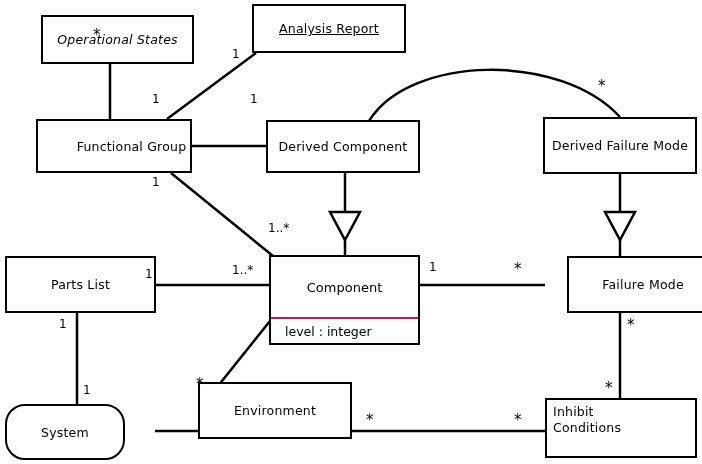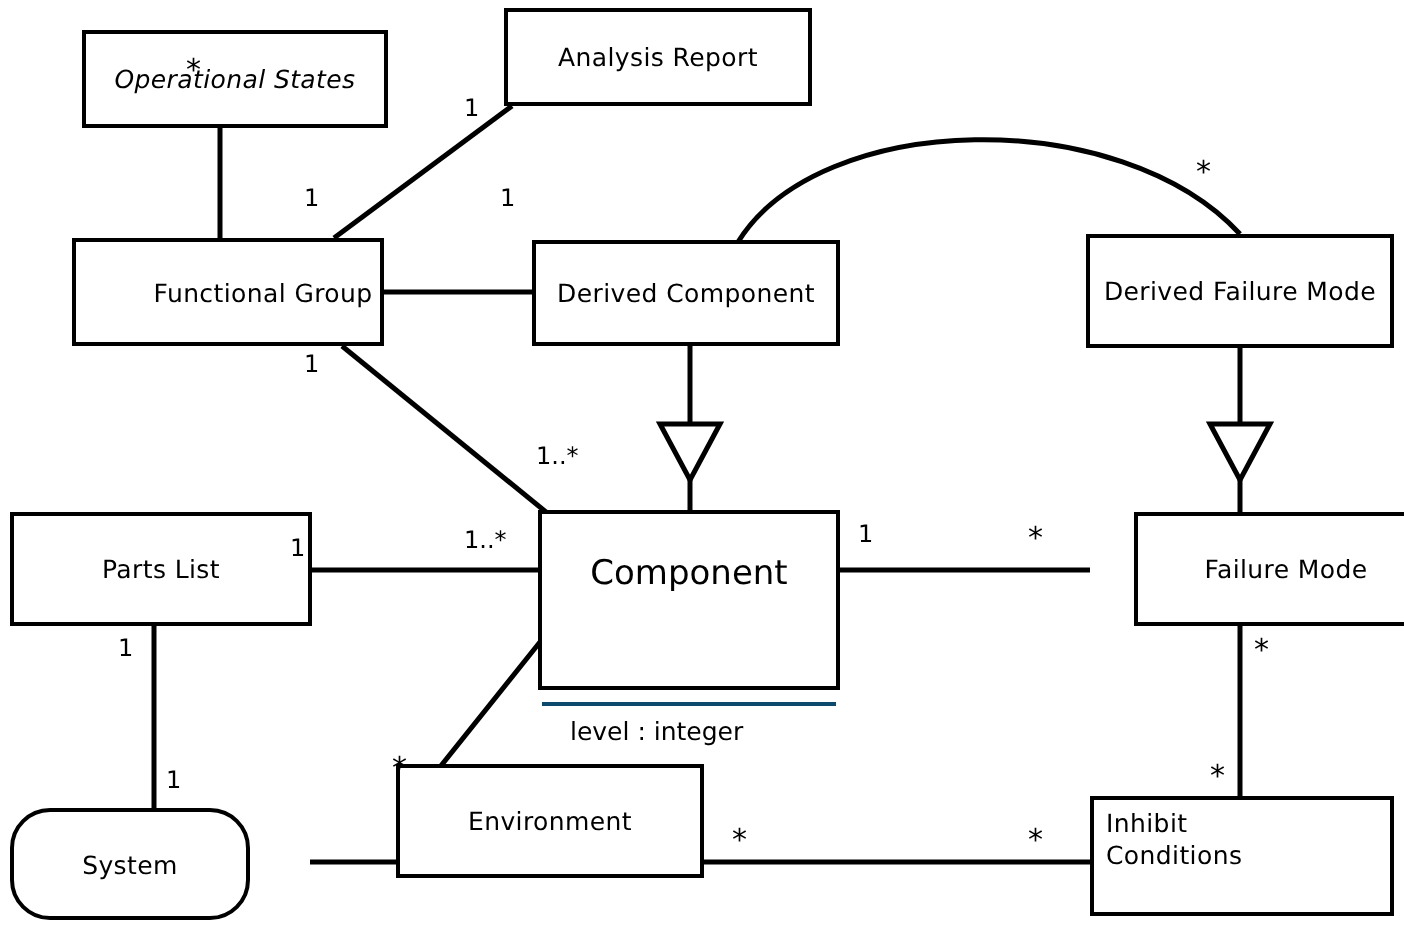--- a/index.html
+++ b/index.html
@@ -47,32 +47,31 @@
     justify-content: flex-start;
     padding: 4px 0 0 6px;
     text-align: left;
     line-height: 1.25;
   }
   .compartment-name {
     box-sizing: border-box;
     display: flex;
     align-items: center;
     justify-content: center;
-    font-size: 17px;
+    font-size: 13px;
     white-space: pre;
   }
   .compartment-attrs {
     box-sizing: border-box;
-    border-top: 2px solid #0c4a6e;
+    border-top: 2px solid #be185d;
     display: flex;
     align-items: center;
     padding-left: 14px;
     font-size: 12.5px;
     white-space: pre;
-    margin-top: 34px;
   }
   .mult {
     position: absolute;
     font-size: 12px;
     color: #000000;
     line-height: 1;
     white-space: pre;
     z-index: 6;
   }
   .mult.star {
@@ -116,21 +115,21 @@
 
     <line x1="352" y1="431" x2="545" y2="431" stroke="#000" stroke-width="2.5"></line>
 
     <line x1="620" y1="313" x2="620" y2="398" stroke="#000" stroke-width="2.5"></line>
   </svg>
 
   <div class="uml-class" style="left:41px; top:15px; width:153px; height:49px;font-style:italic;">
     <div class="class-name">Operational States</div>
   </div>
 
-  <div class="uml-class" style="left:252px; top:4px; width:154px; height:49px;">
+  <div class="uml-class" style="left:252px; top:4px; width:154px; height:49px;text-decoration:underline;">
     <div class="class-name">Analysis Report</div>
   </div>
 
   <div class="uml-class" style="left:36px; top:119px; width:156px; height:54px;padding-left:35px;">
     <div class="class-name">Functional Group</div>
   </div>
 
   <div class="uml-class" style="left:266px; top:120px; width:154px; height:53px;">
     <div class="class-name">Derived Component</div>
   </div>

